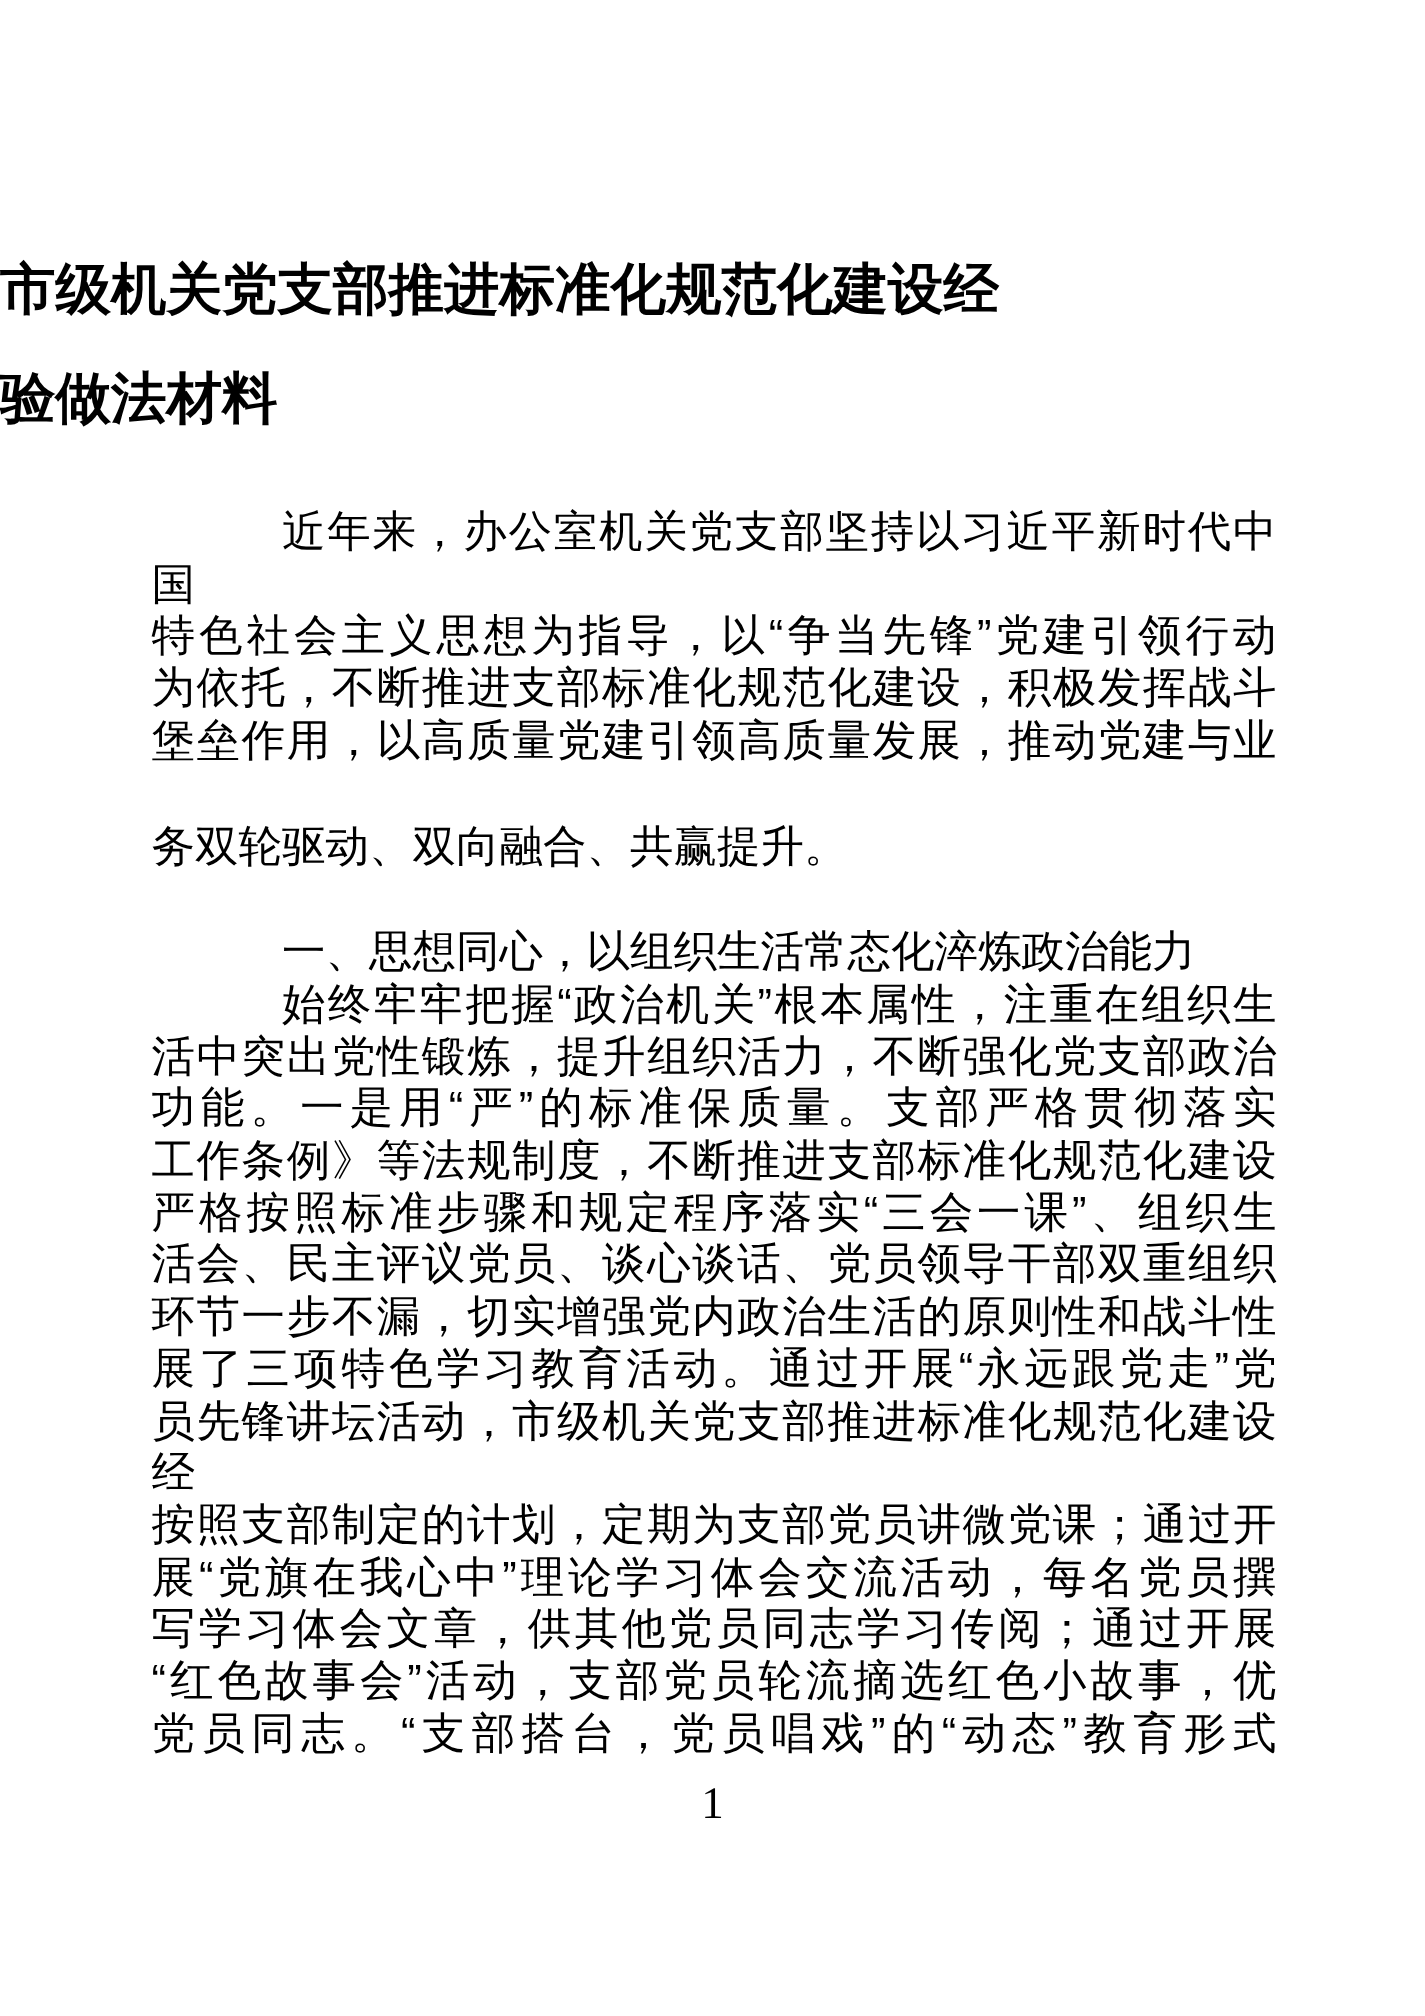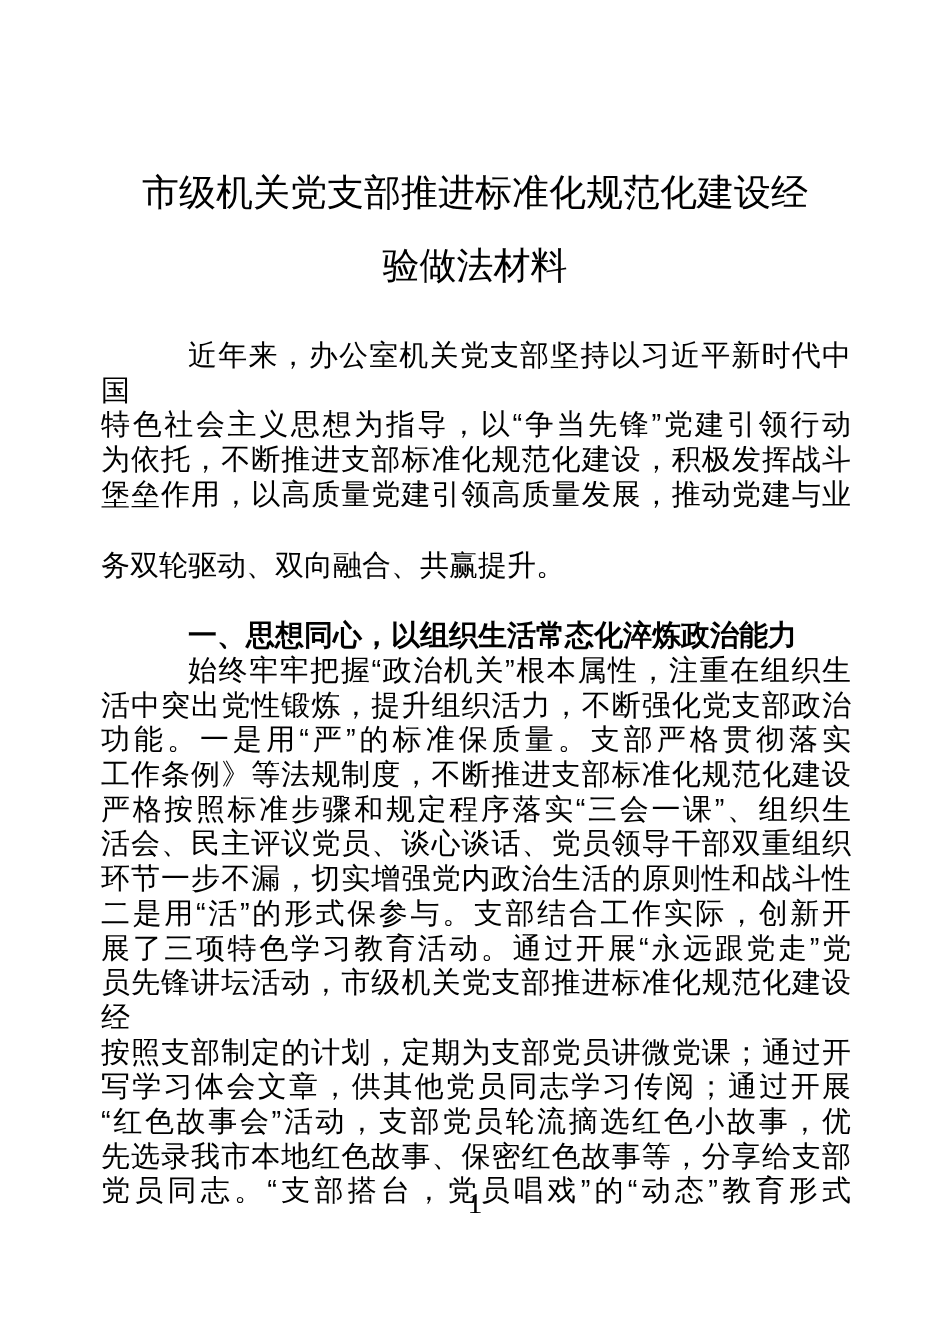--- a/index.html
+++ b/index.html
@@ -14,23 +14,22 @@
     background: #ffffff;
     color: #000000;
     font-family: "Liberation Sans", sans-serif;
     overflow: hidden;
   }
   .doc-title {
     position: absolute;
     left: 0;
     top: 156px;
     width: 950px;
-    text-align: center;
     font-size: 37px;
-    font-weight: 400;
+    font-weight: 700;
     line-height: 73px;
   }
   .doc-body {
     position: absolute;
     left: 101px;
     top: 338px;
     width: 750px;
     font-size: 29px;
     line-height: 34.7px;
   }
@@ -39,21 +38,21 @@
     text-align-last: justify;
   }
   .line.no-stretch {
     text-align-last: left;
     margin-top: 36px;
   }
   .line.indent {
     text-indent: 87px;
   }
   .line.bold {
-    font-weight: 700;
+    font-weight: 400;
   }
   .page-number {
     position: absolute;
     left: 0;
     top: 1186px;
     width: 950px;
     text-align: center;
     font-size: 30px;
     font-family: "Liberation Serif", serif;
   }
@@ -75,25 +74,24 @@
       <div class="line">堡垒作用，以高质量党建引领高质量发展，推动党建与业</div>
       <div class="line no-stretch">务双轮驱动、双向融合、共赢提升。</div>
       <div class="line indent bold no-stretch">一、思想同心，以组织生活常态化淬炼政治能力</div>
       <div class="line indent">始终牢牢把握“政治机关”根本属性，注重在组织生</div>
       <div class="line">活中突出党性锻炼，提升组织活力，不断强化党支部政治</div>
       <div class="line">功能。一是用“严”的标准保质量。支部严格贯彻落实</div>
       <div class="line">工作条例》等法规制度，不断推进支部标准化规范化建设</div>
       <div class="line">严格按照标准步骤和规定程序落实“三会一课”、组织生</div>
       <div class="line">活会、民主评议党员、谈心谈话、党员领导干部双重组织</div>
       <div class="line">环节一步不漏，切实增强党内政治生活的原则性和战斗性</div>
-      <div class="line">二是用“活”的形式保参与。支部结合工作实际，创新开</div>
       <div class="line">展了三项特色学习教育活动。通过开展“永远跟党走”党</div>
       <div class="line">员先锋讲坛活动，市级机关党支部推进标准化规范化建设经</div>
       <div class="line">按照支部制定的计划，定期为支部党员讲微党课；通过开</div>
+      <div class="line">展“党旗在我心中”理论学习体会交流活动，每名党员撰</div>
       <div class="line">写学习体会文章，供其他党员同志学习传阅；通过开展</div>
       <div class="line">“红色故事会”活动，支部党员轮流摘选红色小故事，优</div>
-      <div class="line">先选录我市本地红色故事、保密红色故事等，分享给支部</div>
       <div class="line">党员同志。“支部搭台，党员唱戏”的“动态”教育形式</div>
     </div>
 
   <div class="page-number">1</div>
 
 </div>
 
 </body></html>

